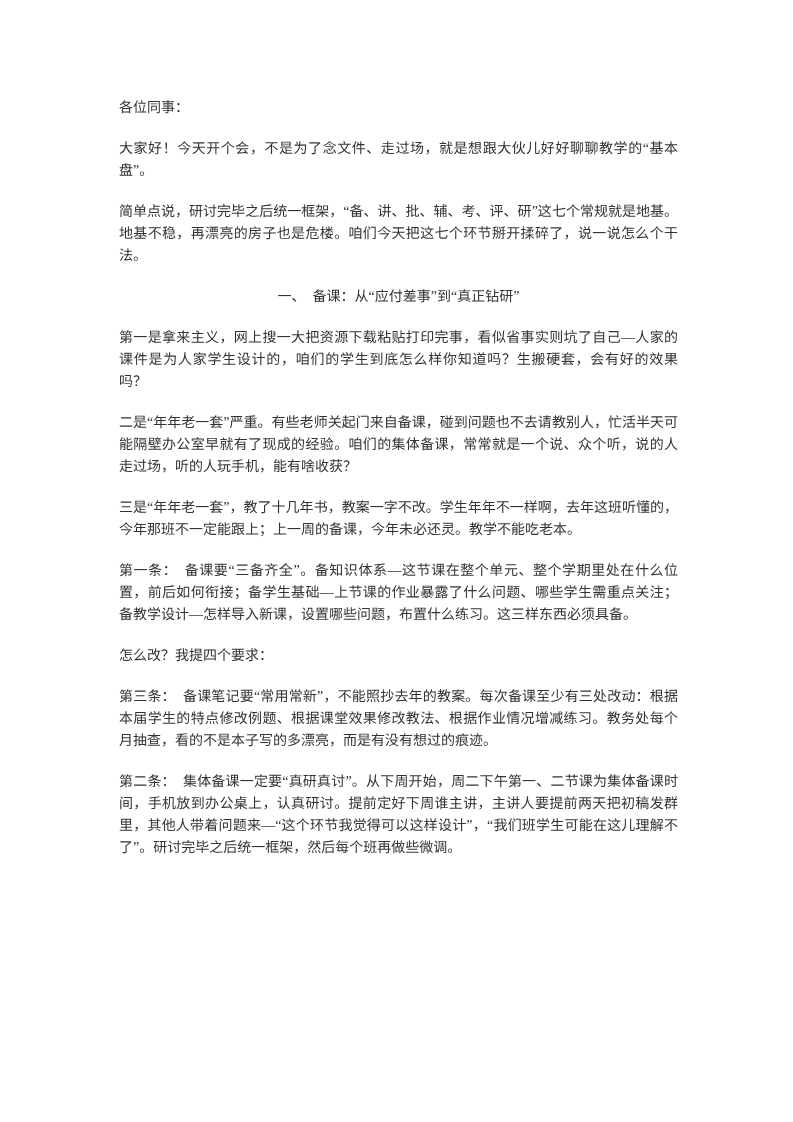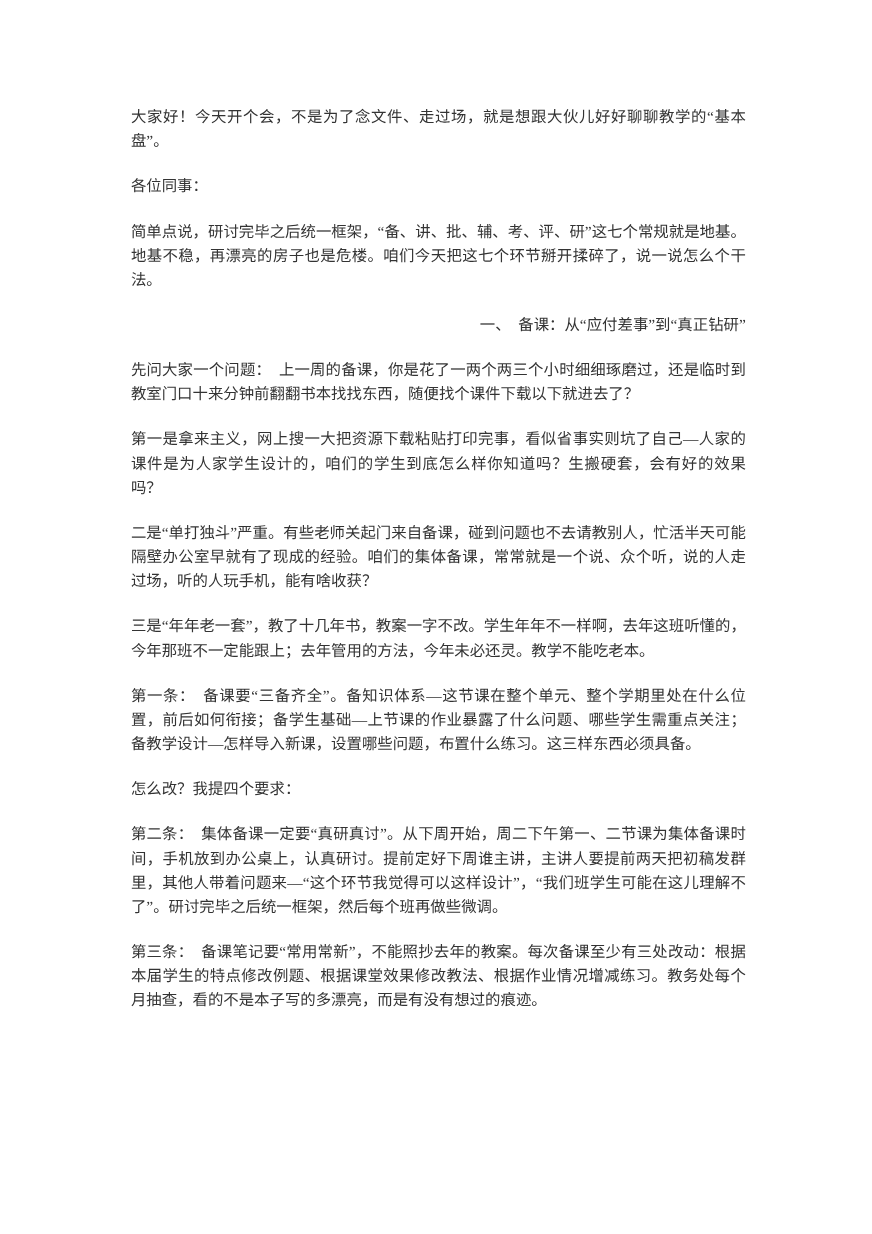--- a/index.html
+++ b/index.html
@@ -23,32 +23,31 @@
     margin: 0 0 19px 0;
     text-align: justify;
     text-justify: inter-ideograph;
     word-break: break-all;
   }
   .heading {
     margin: 0 0 19px 0;
     font-weight: normal;
     font-size: 14px;
     line-height: 22px;
-    text-align: right;
+    text-align: center;
   }
 </style>
 </head>
 <body>
 
 <div class="page">
+  <p class="para">各位同事：</p>
   <p class="para">大家好！今天开个会，不是为了念文件、走过场，就是想跟大伙儿好好聊聊教学的“基本盘”。</p>
-  <p class="para">各位同事：</p>
   <p class="para">简单点说，研讨完毕之后统一框架，“备、讲、批、辅、考、评、研”这七个常规就是地基。地基不稳，再漂亮的房子也是危楼。咱们今天把这七个环节掰开揉碎了，说一说怎么个干法。</p>
   <p class="para heading">一、　备课：从“应付差事”到“真正钻研”</p>
-  <p class="para">先问大家一个问题：　上一周的备课，你是花了一两个两三个小时细细琢磨过，还是临时到教室门口十来分钟前翻翻书本找找东西，随便找个课件下载以下就进去了？</p>
   <p class="para">第一是拿来主义，网上搜一大把资源下载粘贴打印完事，看似省事实则坑了自己—人家的课件是为人家学生设计的，咱们的学生到底怎么样你知道吗？生搬硬套，会有好的效果吗？</p>
-  <p class="para">二是“单打独斗”严重。有些老师关起门来自备课，碰到问题也不去请教别人，忙活半天可能隔壁办公室早就有了现成的经验。咱们的集体备课，常常就是一个说、众个听，说的人走过场，听的人玩手机，能有啥收获？</p>
-  <p class="para">三是“年年老一套”，教了十几年书，教案一字不改。学生年年不一样啊，去年这班听懂的，今年那班不一定能跟上；去年管用的方法，今年未必还灵。教学不能吃老本。</p>
+  <p class="para">二是“年年老一套”严重。有些老师关起门来自备课，碰到问题也不去请教别人，忙活半天可能隔壁办公室早就有了现成的经验。咱们的集体备课，常常就是一个说、众个听，说的人走过场，听的人玩手机，能有啥收获？</p>
+  <p class="para">三是“年年老一套”，教了十几年书，教案一字不改。学生年年不一样啊，去年这班听懂的，今年那班不一定能跟上；上一周的备课，今年未必还灵。教学不能吃老本。</p>
   <p class="para">第一条：　备课要“三备齐全”。备知识体系—这节课在整个单元、整个学期里处在什么位置，前后如何衔接；备学生基础—上节课的作业暴露了什么问题、哪些学生需重点关注；备教学设计—怎样导入新课，设置哪些问题，布置什么练习。这三样东西必须具备。</p>
   <p class="para">怎么改？我提四个要求：</p>
+  <p class="para">第三条：　备课笔记要“常用常新”，不能照抄去年的教案。每次备课至少有三处改动：根据本届学生的特点修改例题、根据课堂效果修改教法、根据作业情况增减练习。教务处每个月抽查，看的不是本子写的多漂亮，而是有没有想过的痕迹。</p>
   <p class="para">第二条：　集体备课一定要“真研真讨”。从下周开始，周二下午第一、二节课为集体备课时间，手机放到办公桌上，认真研讨。提前定好下周谁主讲，主讲人要提前两天把初稿发群里，其他人带着问题来—“这个环节我觉得可以这样设计”，“我们班学生可能在这儿理解不了”。研讨完毕之后统一框架，然后每个班再做些微调。</p>
-  <p class="para">第三条：　备课笔记要“常用常新”，不能照抄去年的教案。每次备课至少有三处改动：根据本届学生的特点修改例题、根据课堂效果修改教法、根据作业情况增减练习。教务处每个月抽查，看的不是本子写的多漂亮，而是有没有想过的痕迹。</p>
 </div>
 
 </body></html>

